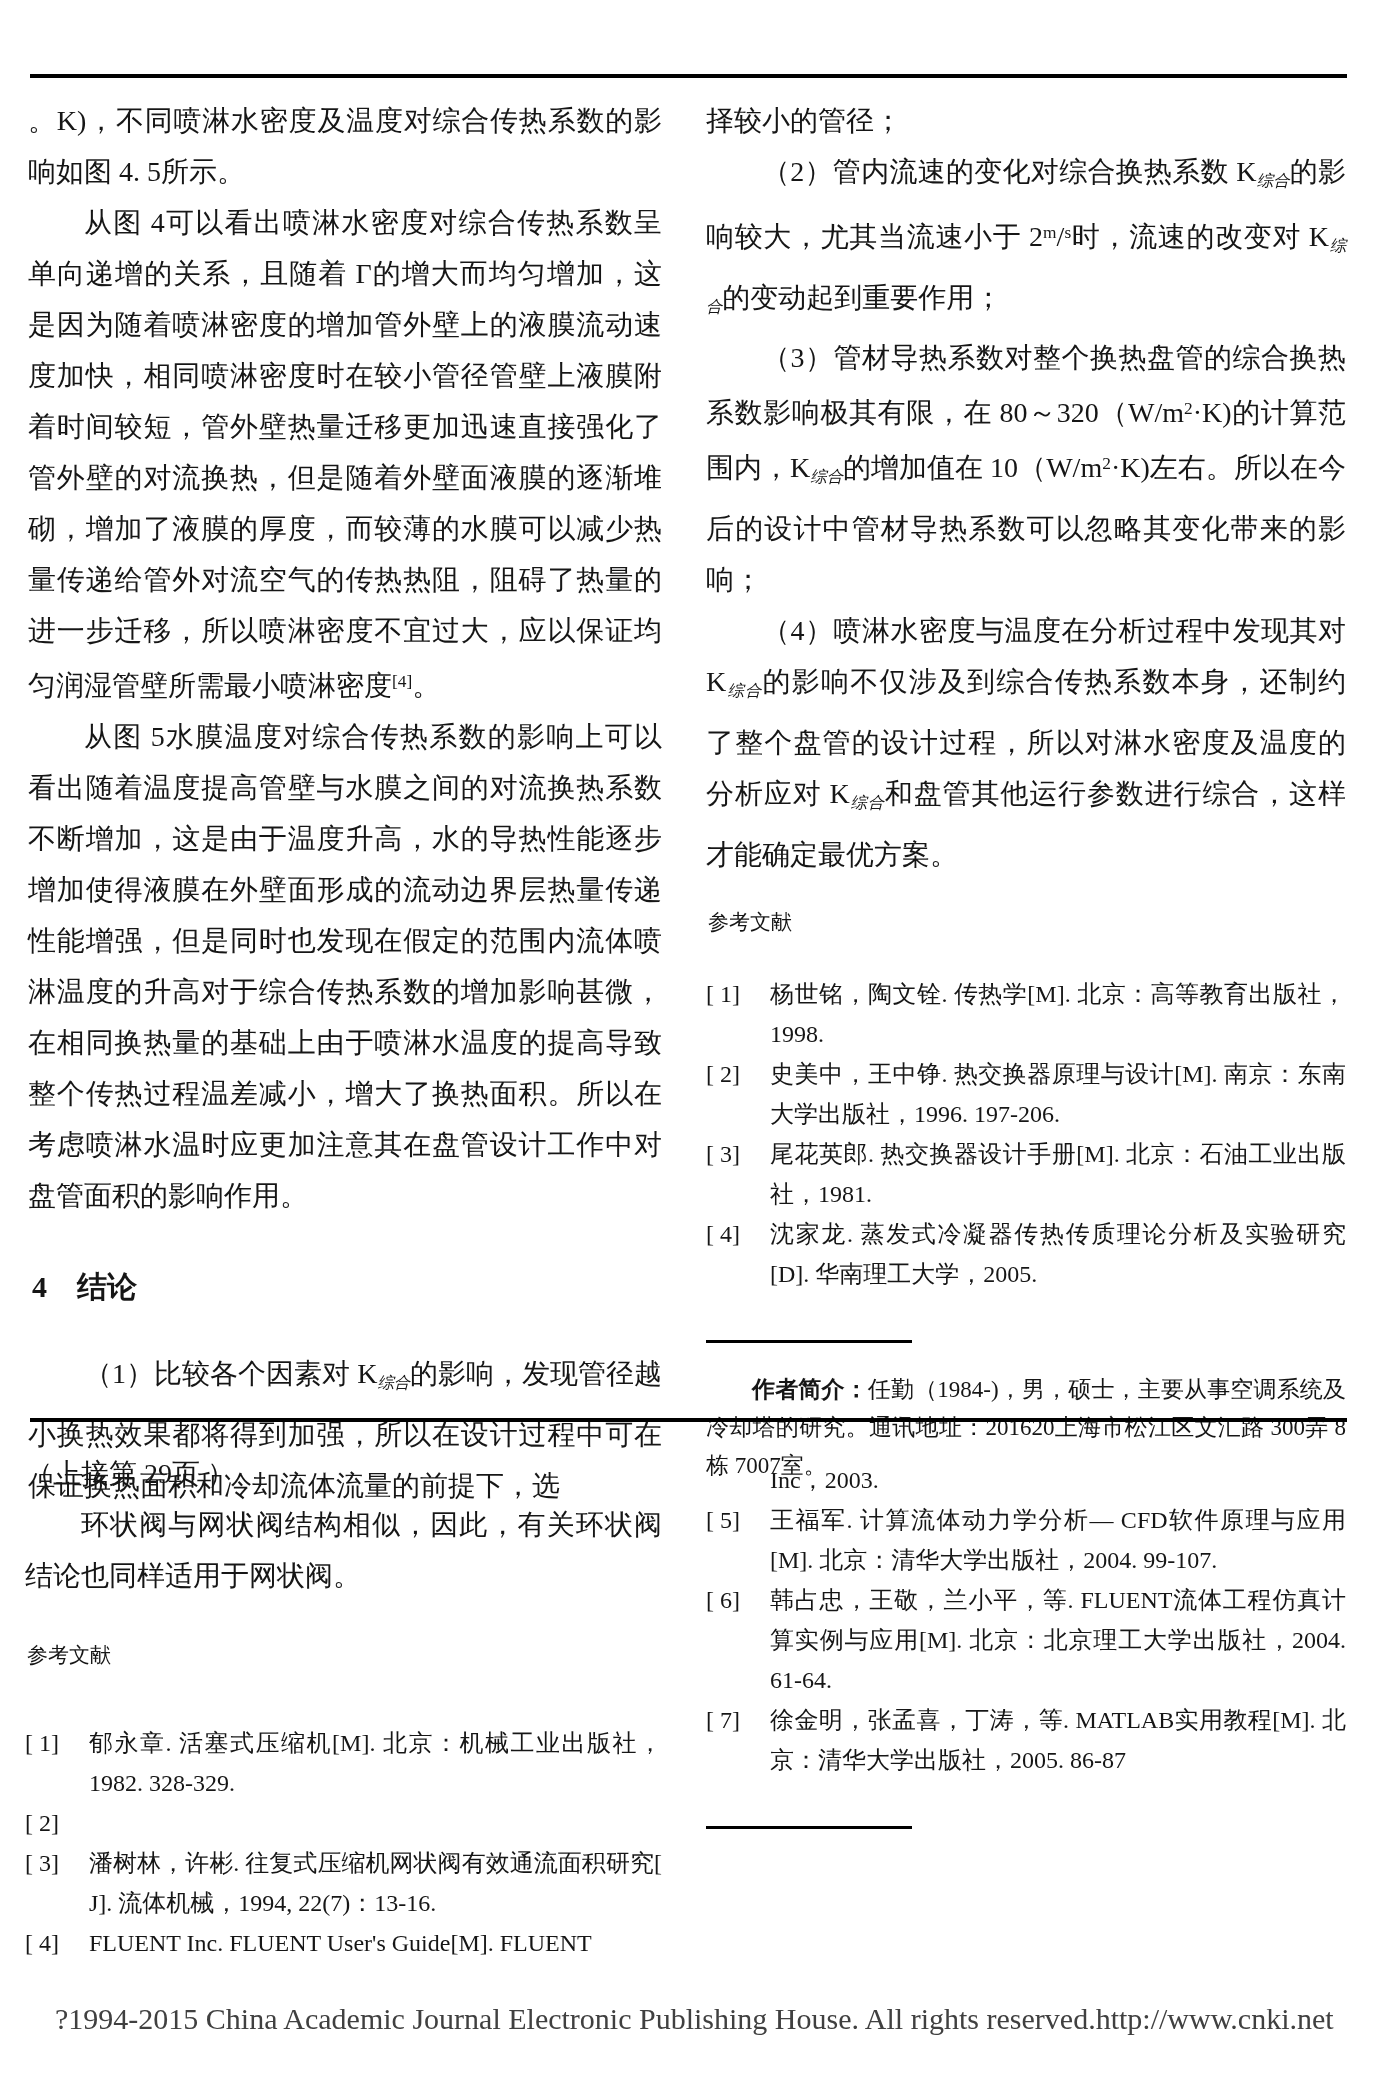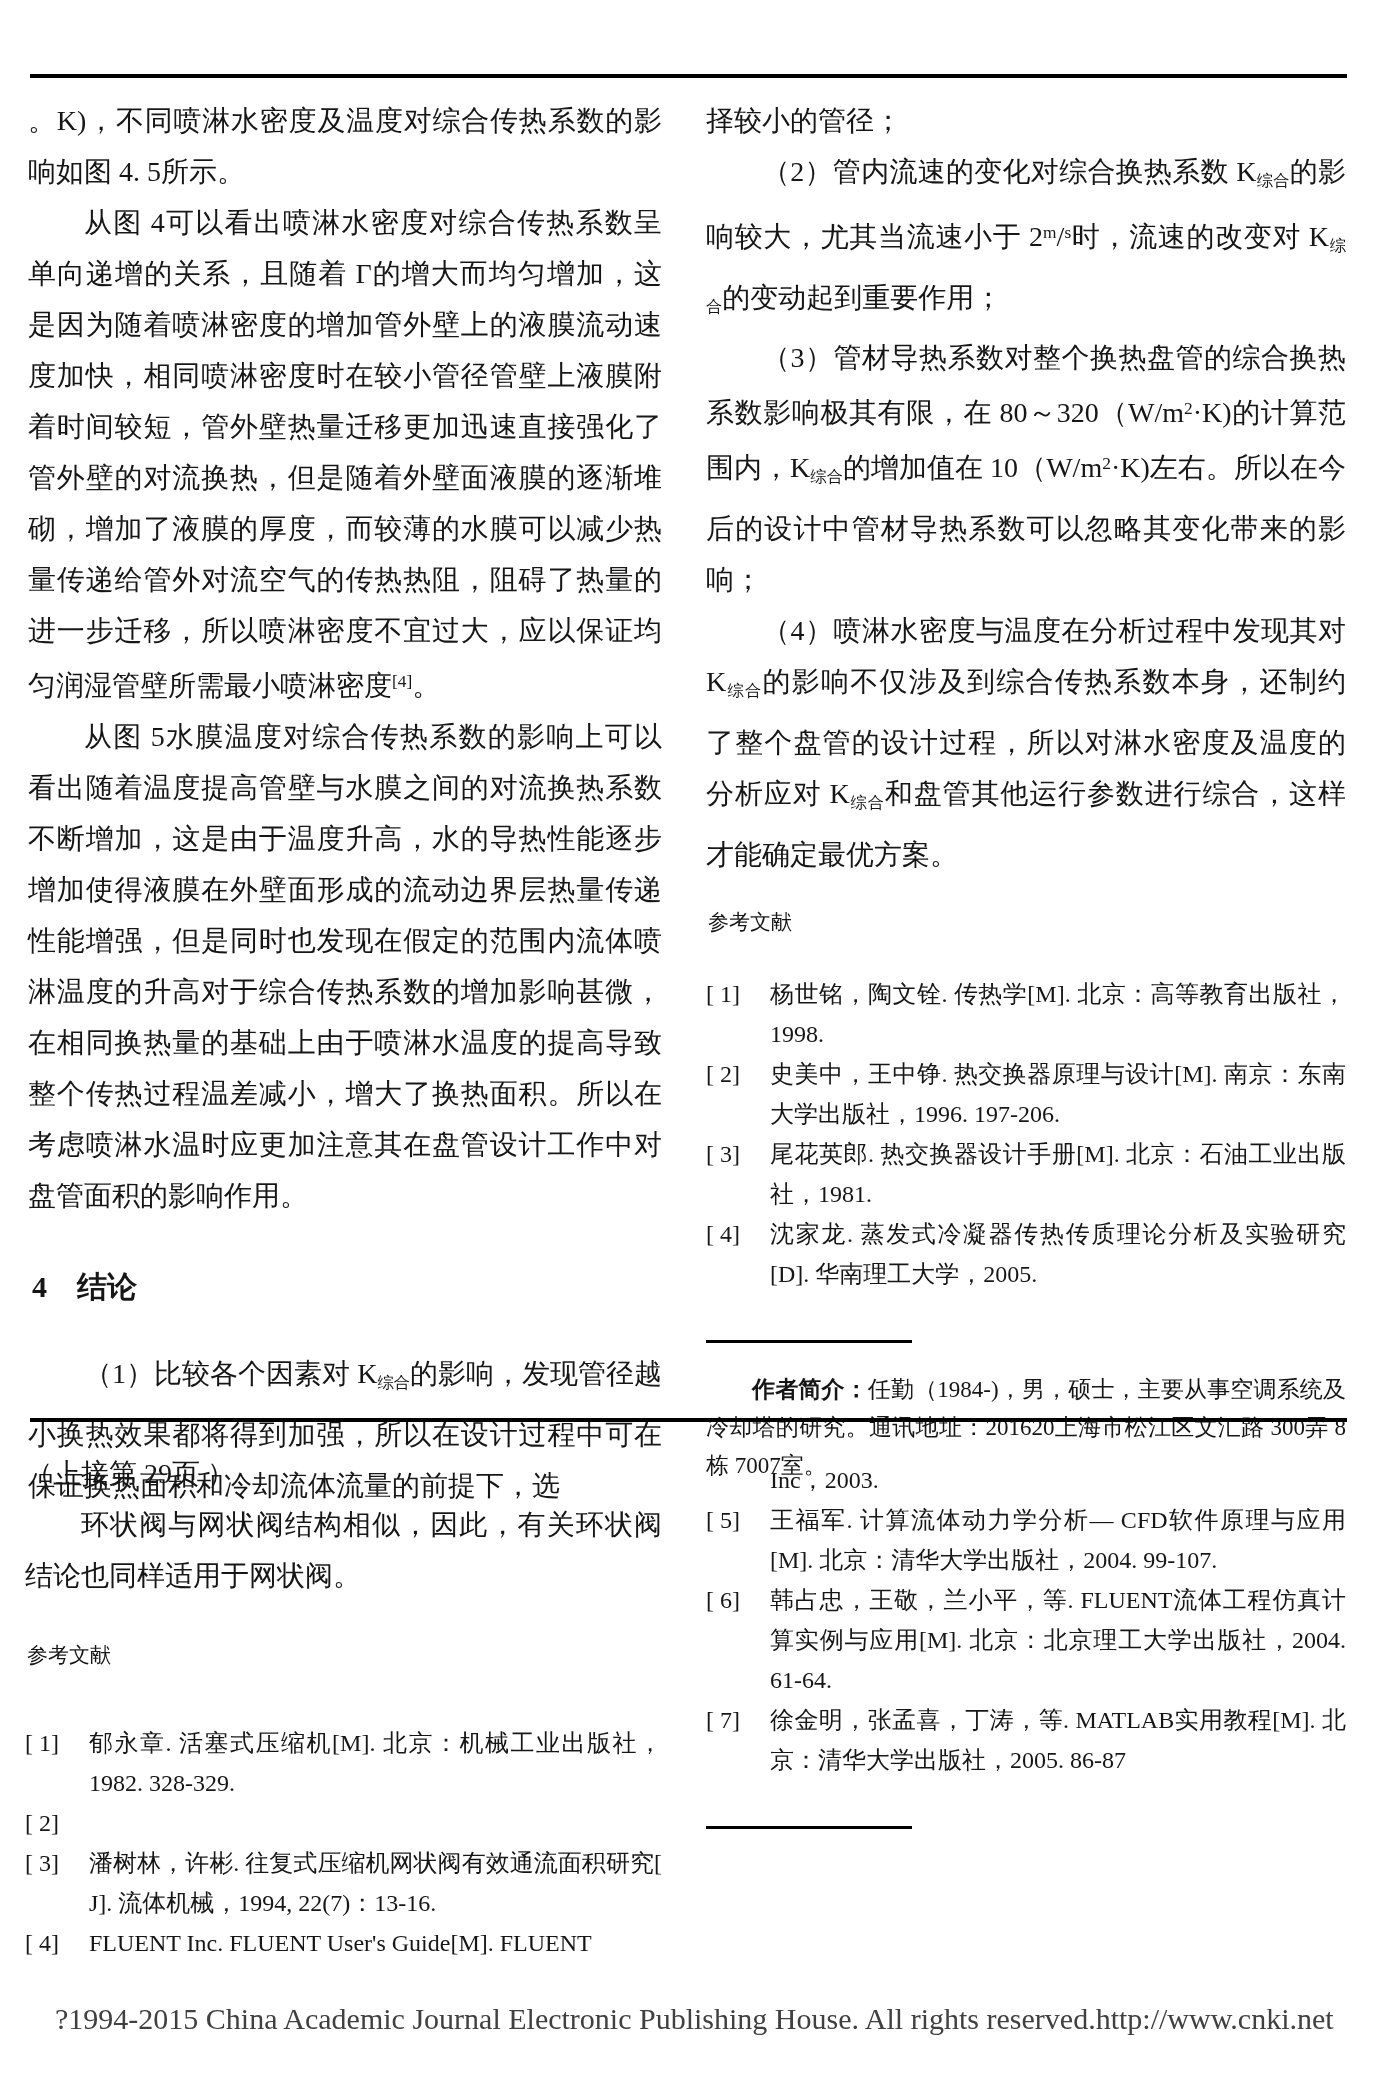--- a/index.html
+++ b/index.html
@@ -22,21 +22,21 @@
   .rule-mid{top:1418px;}
   
   .col{position:absolute;text-align:justify;}
   .col-ul{top:95px;left:28px;width:634px;}
   .col-ur{top:95px;left:706px;width:640px;}
   .col-ll{top:1448px;left:25px;width:637px;}
   .col-lr{top:1448px;left:706px;width:640px;}
   .p{font-size:28px;line-height:51px;margin:0;text-align:justify;}
   .indent{text-indent:2em;}
   .seg-sup{font-size:62%;vertical-align:0.45em;}
-  .seg-sub{font-size:58%;vertical-align:-0.3em;}
+  .seg-sub{font-size:58%;vertical-align:-0.3em;font-style:italic;}
   .h-section{font-size:30px;font-weight:bold;margin:46px 0 40px 4px;}
   .refs-heading{font-size:21px;font-weight:normal;margin:28px 0 38px 2px;}
   .col-ll .refs-heading{margin:40px 0 54px 2px;}
   .refs{font-size:24px;line-height:40px;}
   .ref{display:flex;align-items:flex-start;}
   .ref-num{flex:0 0 64px;white-space:pre;}
   .ref-text{flex:1;text-align:justify;}
   .ref-cont{font-size:24px;line-height:40px;margin:12px 0 0 64px;}
   .bio-sep{width:206px;height:3px;background:#000;border:0;margin:46px 0 28px 0;}
   .bio{font-size:23px;line-height:38px;text-indent:2em;margin:0;text-align:justify;}

